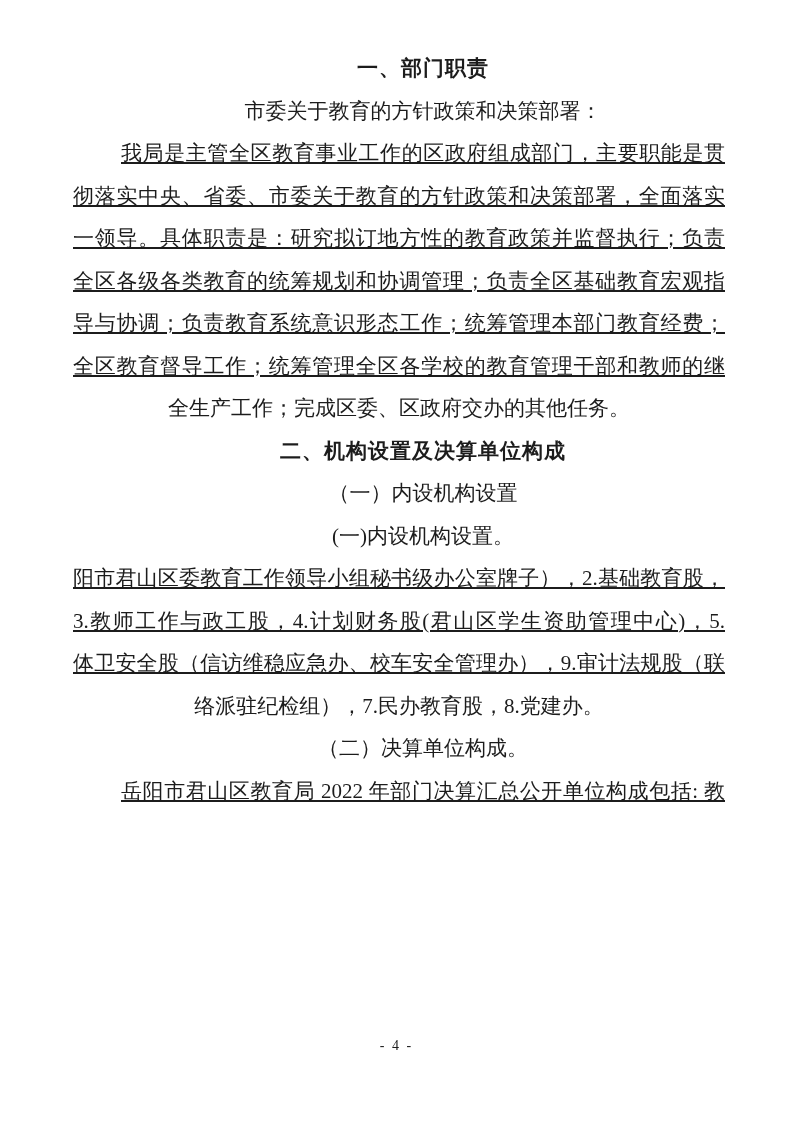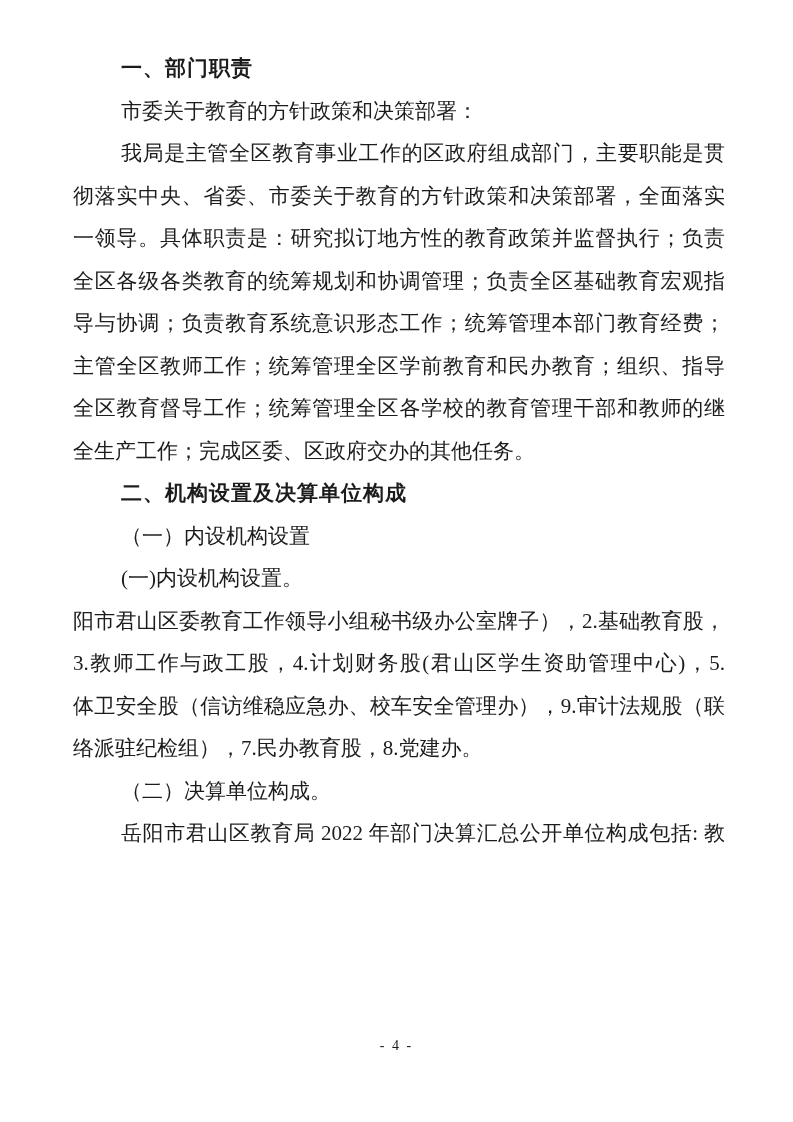--- a/index.html
+++ b/index.html
@@ -21,26 +21,27 @@
     top: 47px;
     left: 73px;
     width: 652px;
   }
   .line {
     font-size: 21px;
     height: 42.5px;
     line-height: 42.5px;
     white-space: nowrap;
     overflow: hidden;
-    text-align: left;
+    text-align: center;
   }
   .line.justify {
     white-space: normal;
     text-align: justify;
     text-align-last: justify;
+    text-decoration: underline;
   }
   .line.indent {
     padding-left: 48px;
   }
   .line.bold {
     font-weight: 700;
     font-family: "Liberation Sans", "DejaVu Sans", sans-serif;
     letter-spacing: 1px;
   }
   .footer {
@@ -60,21 +61,20 @@
 
 <div class="page">
   <div class="text-block">
       <div class="line indent bold">一、部门职责</div>
       <div class="line indent">市委关于教育的方针政策和决策部署：</div>
       <div class="line justify indent">我局是主管全区教育事业工作的区政府组成部门，主要职能是贯</div>
       <div class="line justify">彻落实中央、省委、市委关于教育的方针政策和决策部署，全面落实</div>
       <div class="line justify">一领导。具体职责是：研究拟订地方性的教育政策并监督执行；负责</div>
       <div class="line justify">全区各级各类教育的统筹规划和协调管理；负责全区基础教育宏观指</div>
       <div class="line justify">导与协调；负责教育系统意识形态工作；统筹管理本部门教育经费；</div>
-      <div class="line justify">主管全区教师工作；统筹管理全区学前教育和民办教育；组织、指导</div>
       <div class="line justify">全区教育督导工作；统筹管理全区各学校的教育管理干部和教师的继</div>
       <div class="line">全生产工作；完成区委、区政府交办的其他任务。</div>
       <div class="line indent bold">二、机构设置及决算单位构成</div>
       <div class="line indent">（一）内设机构设置</div>
       <div class="line indent">(一)内设机构设置。</div>
       <div class="line justify">阳市君山区委教育工作领导小组秘书级办公室牌子），2.基础教育股，</div>
       <div class="line justify">3.教师工作与政工股，4.计划财务股(君山区学生资助管理中心)，5.</div>
       <div class="line justify">体卫安全股（信访维稳应急办、校车安全管理办），9.审计法规股（联</div>
       <div class="line">络派驻纪检组），7.民办教育股，8.党建办。</div>
       <div class="line indent">（二）决算单位构成。</div>

